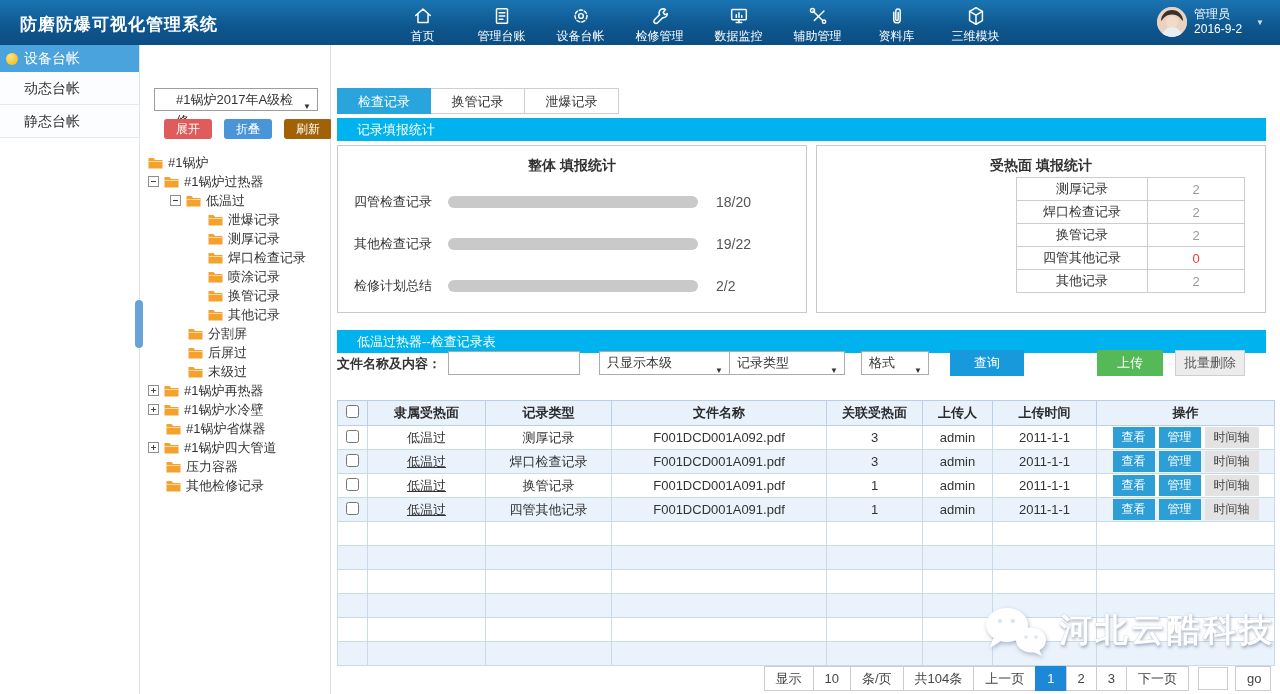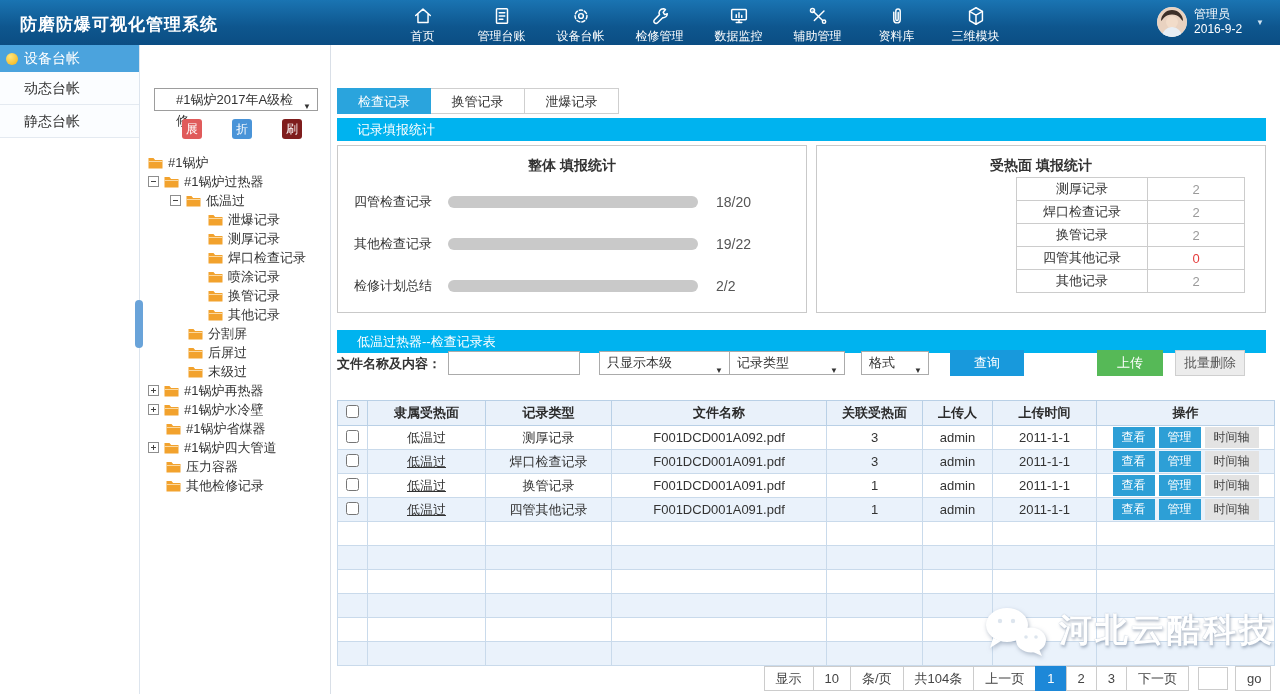--- a/index.html
+++ b/index.html
@@ -27,21 +27,21 @@
   .side-item.active { background:#4ba3dd; color:#fff; height:27px; line-height:27px; border-bottom:none; }
   .side-dot { position:absolute; left:6px; top:50%; margin-top:-6px; width:12px; height:12px; border-radius:50%;
     background:radial-gradient(circle at 35% 30%, #ffe67d, #f3b011); }
   
   .treepanel { position:absolute; top:45px; left:140px; width:191px; bottom:0; border-right:1px solid #d9dfe7; background:#fff; }
   .tree-scrollthumb { position:absolute; left:-5px; top:255px; width:8px; height:48px; background:#69a3d9; border-radius:4px; }
   .tree-select { position:absolute; left:14px; top:43px; width:164px; height:23px; border:1px solid #9d9d9d; background:#fff;
     line-height:21px; padding:0 18px 0 21px; font-size:13px; cursor:pointer; }
   .tree-select .caret { position:absolute; right:6px; top:7px; font-size:8px; color:#333; }
   .tree-btns { position:absolute; left:24px; top:74px; display:flex; gap:12px; }
-  .tree-btn { width:20px; height:20px; line-height:20px; color:#fff; font-size:12px; text-align:center; border-radius:3px; cursor:pointer;margin-left:18px; }
+  .tree-btn { width:48px; height:20px; line-height:20px; color:#fff; font-size:12px; text-align:center; border-radius:3px; cursor:pointer; }
   .tree { position:absolute; top:108px; left:0; right:0; }
   .tnode { height:19px; display:flex; align-items:center; font-size:13px; cursor:pointer; white-space:nowrap; }
   .exp { width:11px; height:11px; border:1px solid #8e8e8e; background:#fff; margin-right:5px; position:relative; flex:0 0 11px;}
   .exp::before { content:""; position:absolute; left:2px; right:2px; top:4px; height:1px; background:#444; }
   .exp.plus::after { content:""; position:absolute; top:2px; bottom:2px; left:4px; width:1px; background:#444; }
   .folder { margin-right:5px; flex:0 0 15px; }
   
   .main { position:absolute; top:45px; left:331px; width:949px; bottom:0; background:#fff; }
   .tabs { position:absolute; top:43px; left:6px; display:flex; }
   .tab { width:94px; height:26px; line-height:25px; text-align:center; font-size:13px; background:#fff;
@@ -192,21 +192,21 @@
 
 <div class="treepanel">
   <div class="tree-scrollthumb"></div>
   <div class="tree-select">
     <span>#1锅炉2017年A级检修</span>
     <span class="caret">▼</span>
   </div>
   <div class="tree-btns" id="treeBtns">
       <span class="tree-btn" style="background: rgb(224, 91, 91);">展开</span>
       <span class="tree-btn" style="background: rgb(74, 148, 216);">折叠</span>
-      <span class="tree-btn" style="background: #7f1d1d; font-family: Liberation Serif, serif;">刷新</span>
+      <span class="tree-btn" style="background: #a16207; font-family: Liberation Serif, serif;">刷新</span>
     </div>
   <div class="tree" id="tree">
       <div class="tnode" style="padding-left: 8px;">
         <svg class="folder" width="15" height="13" viewBox="0 0 15 13">
           <path d="M.5 2h5l1.6 2H14.5v8.5H.5z" fill="#f2a22d"></path>
           <path d="M.5 5.5h14" stroke="#fbd9a1" stroke-width="1"></path>
         </svg>
         <span>#1锅炉</span>
       </div>
       <div class="tnode" style="padding-left: 8px;">

